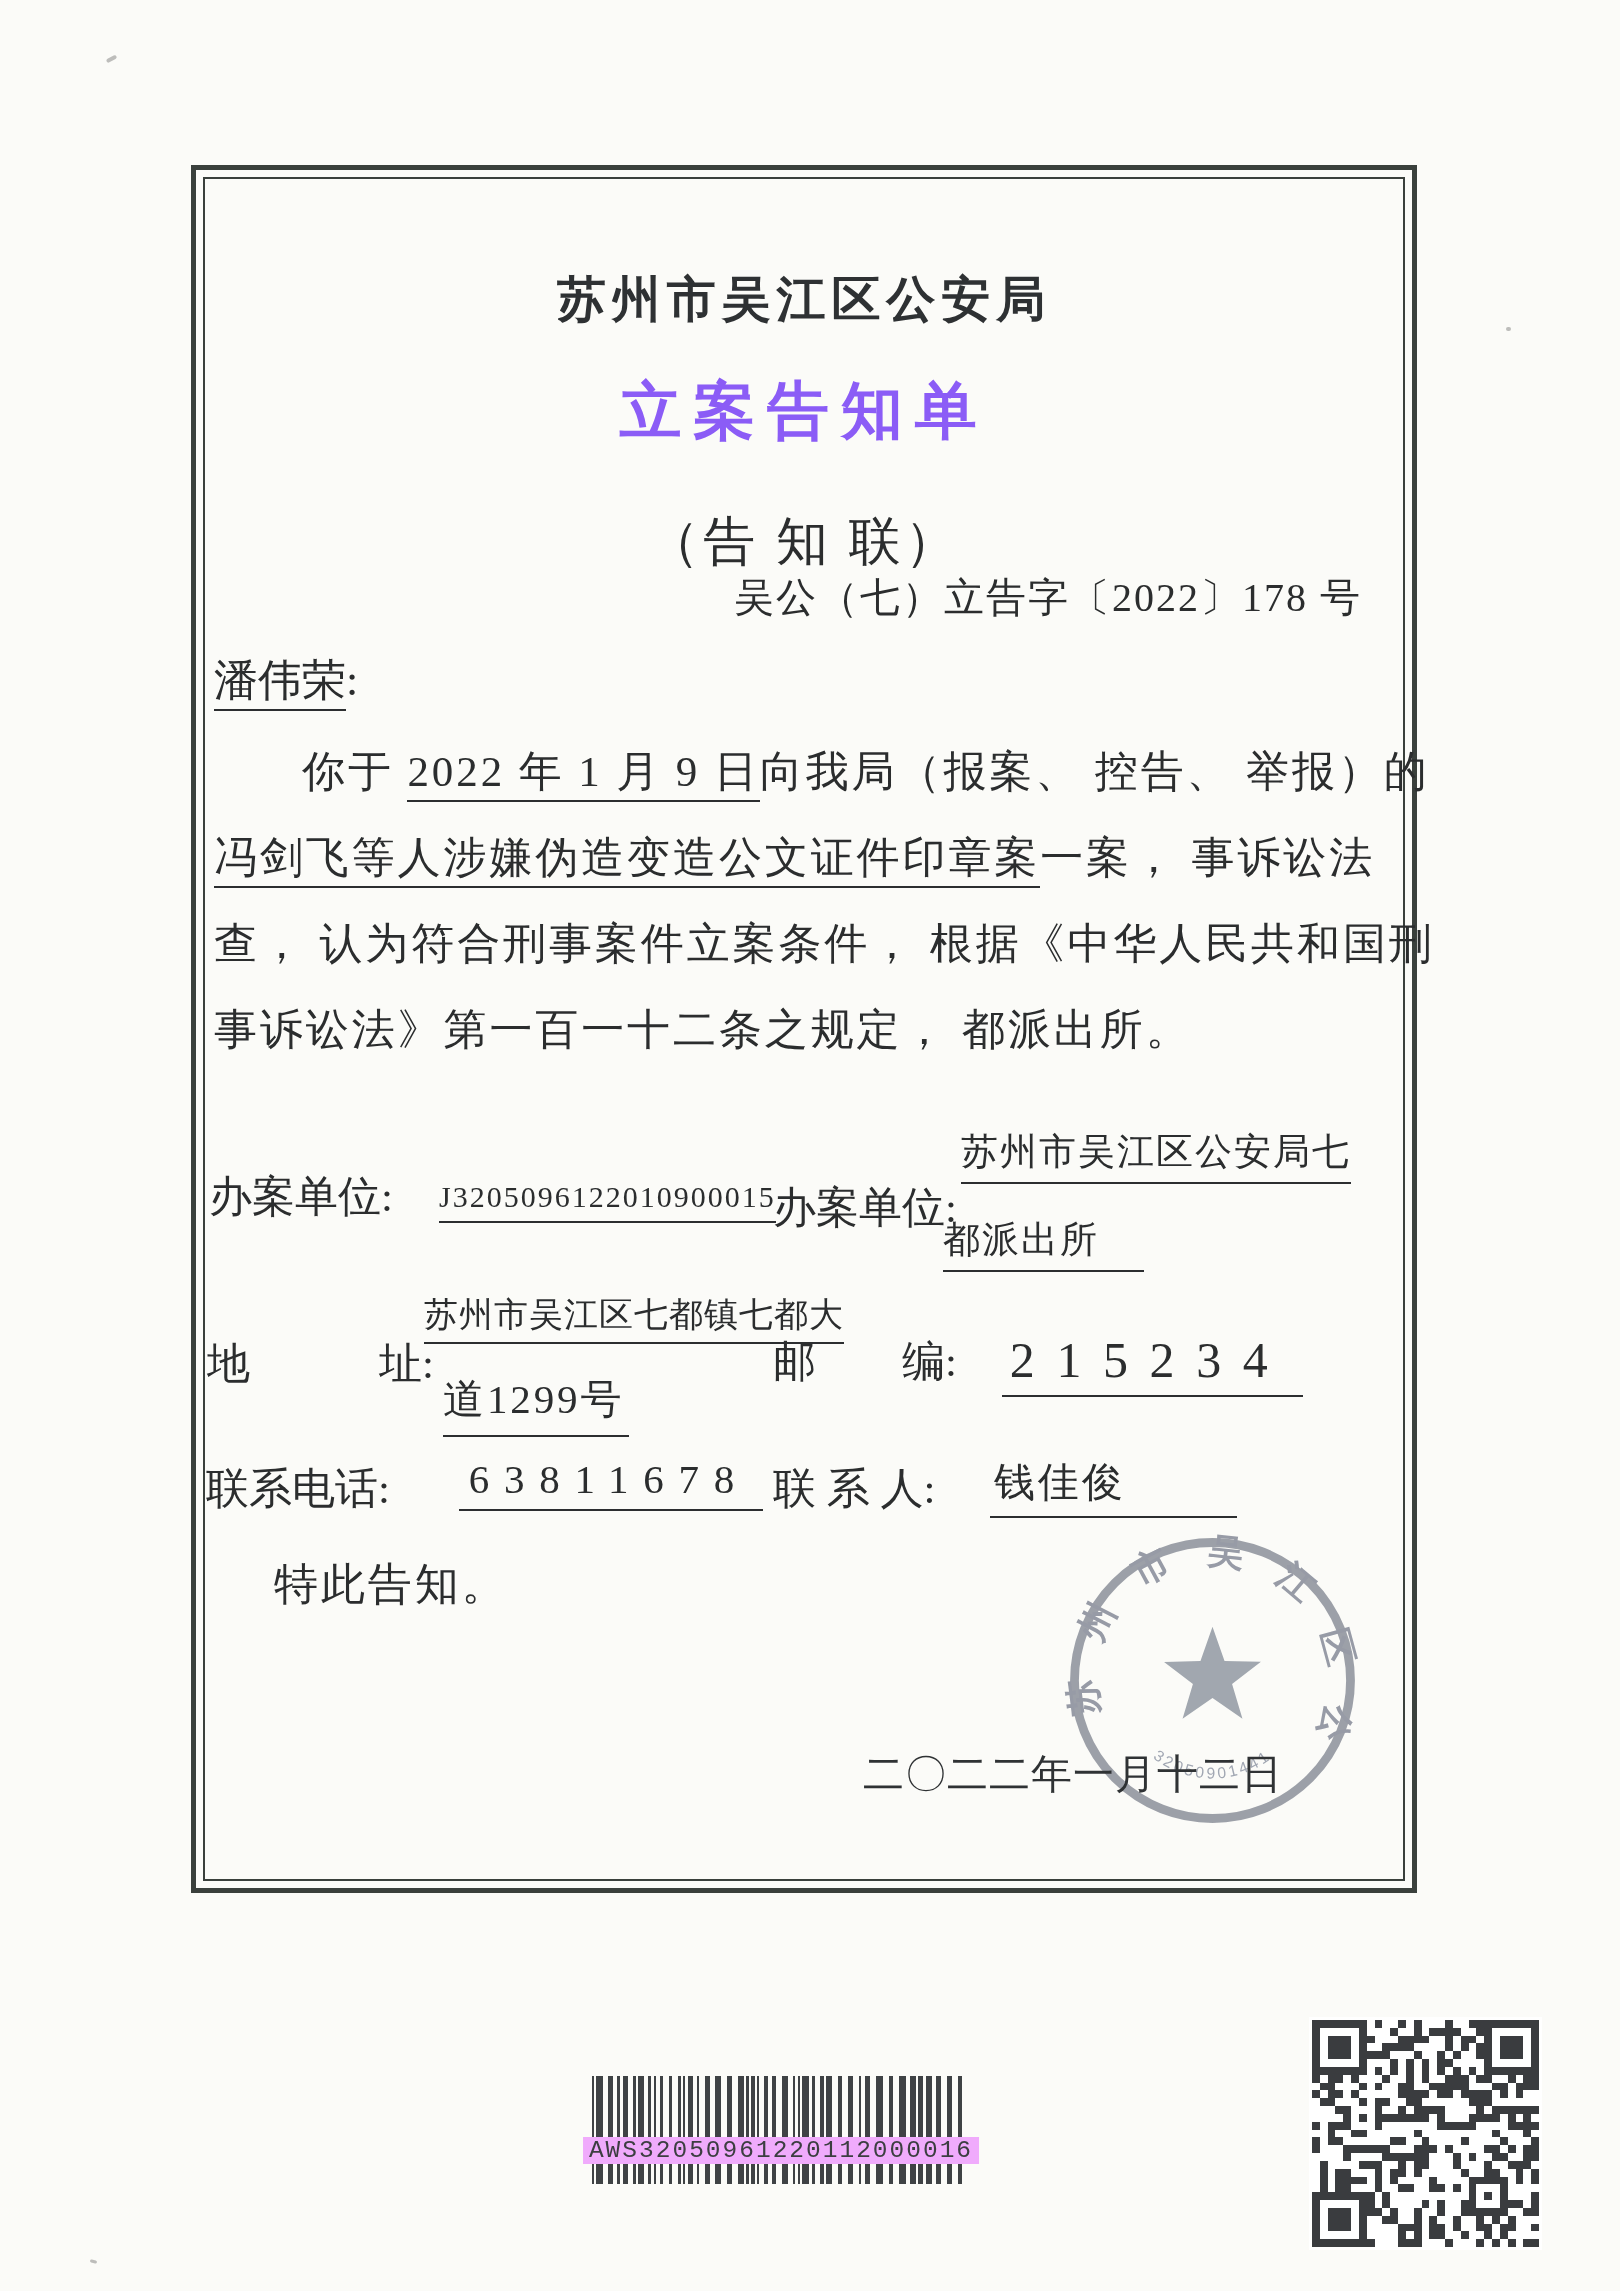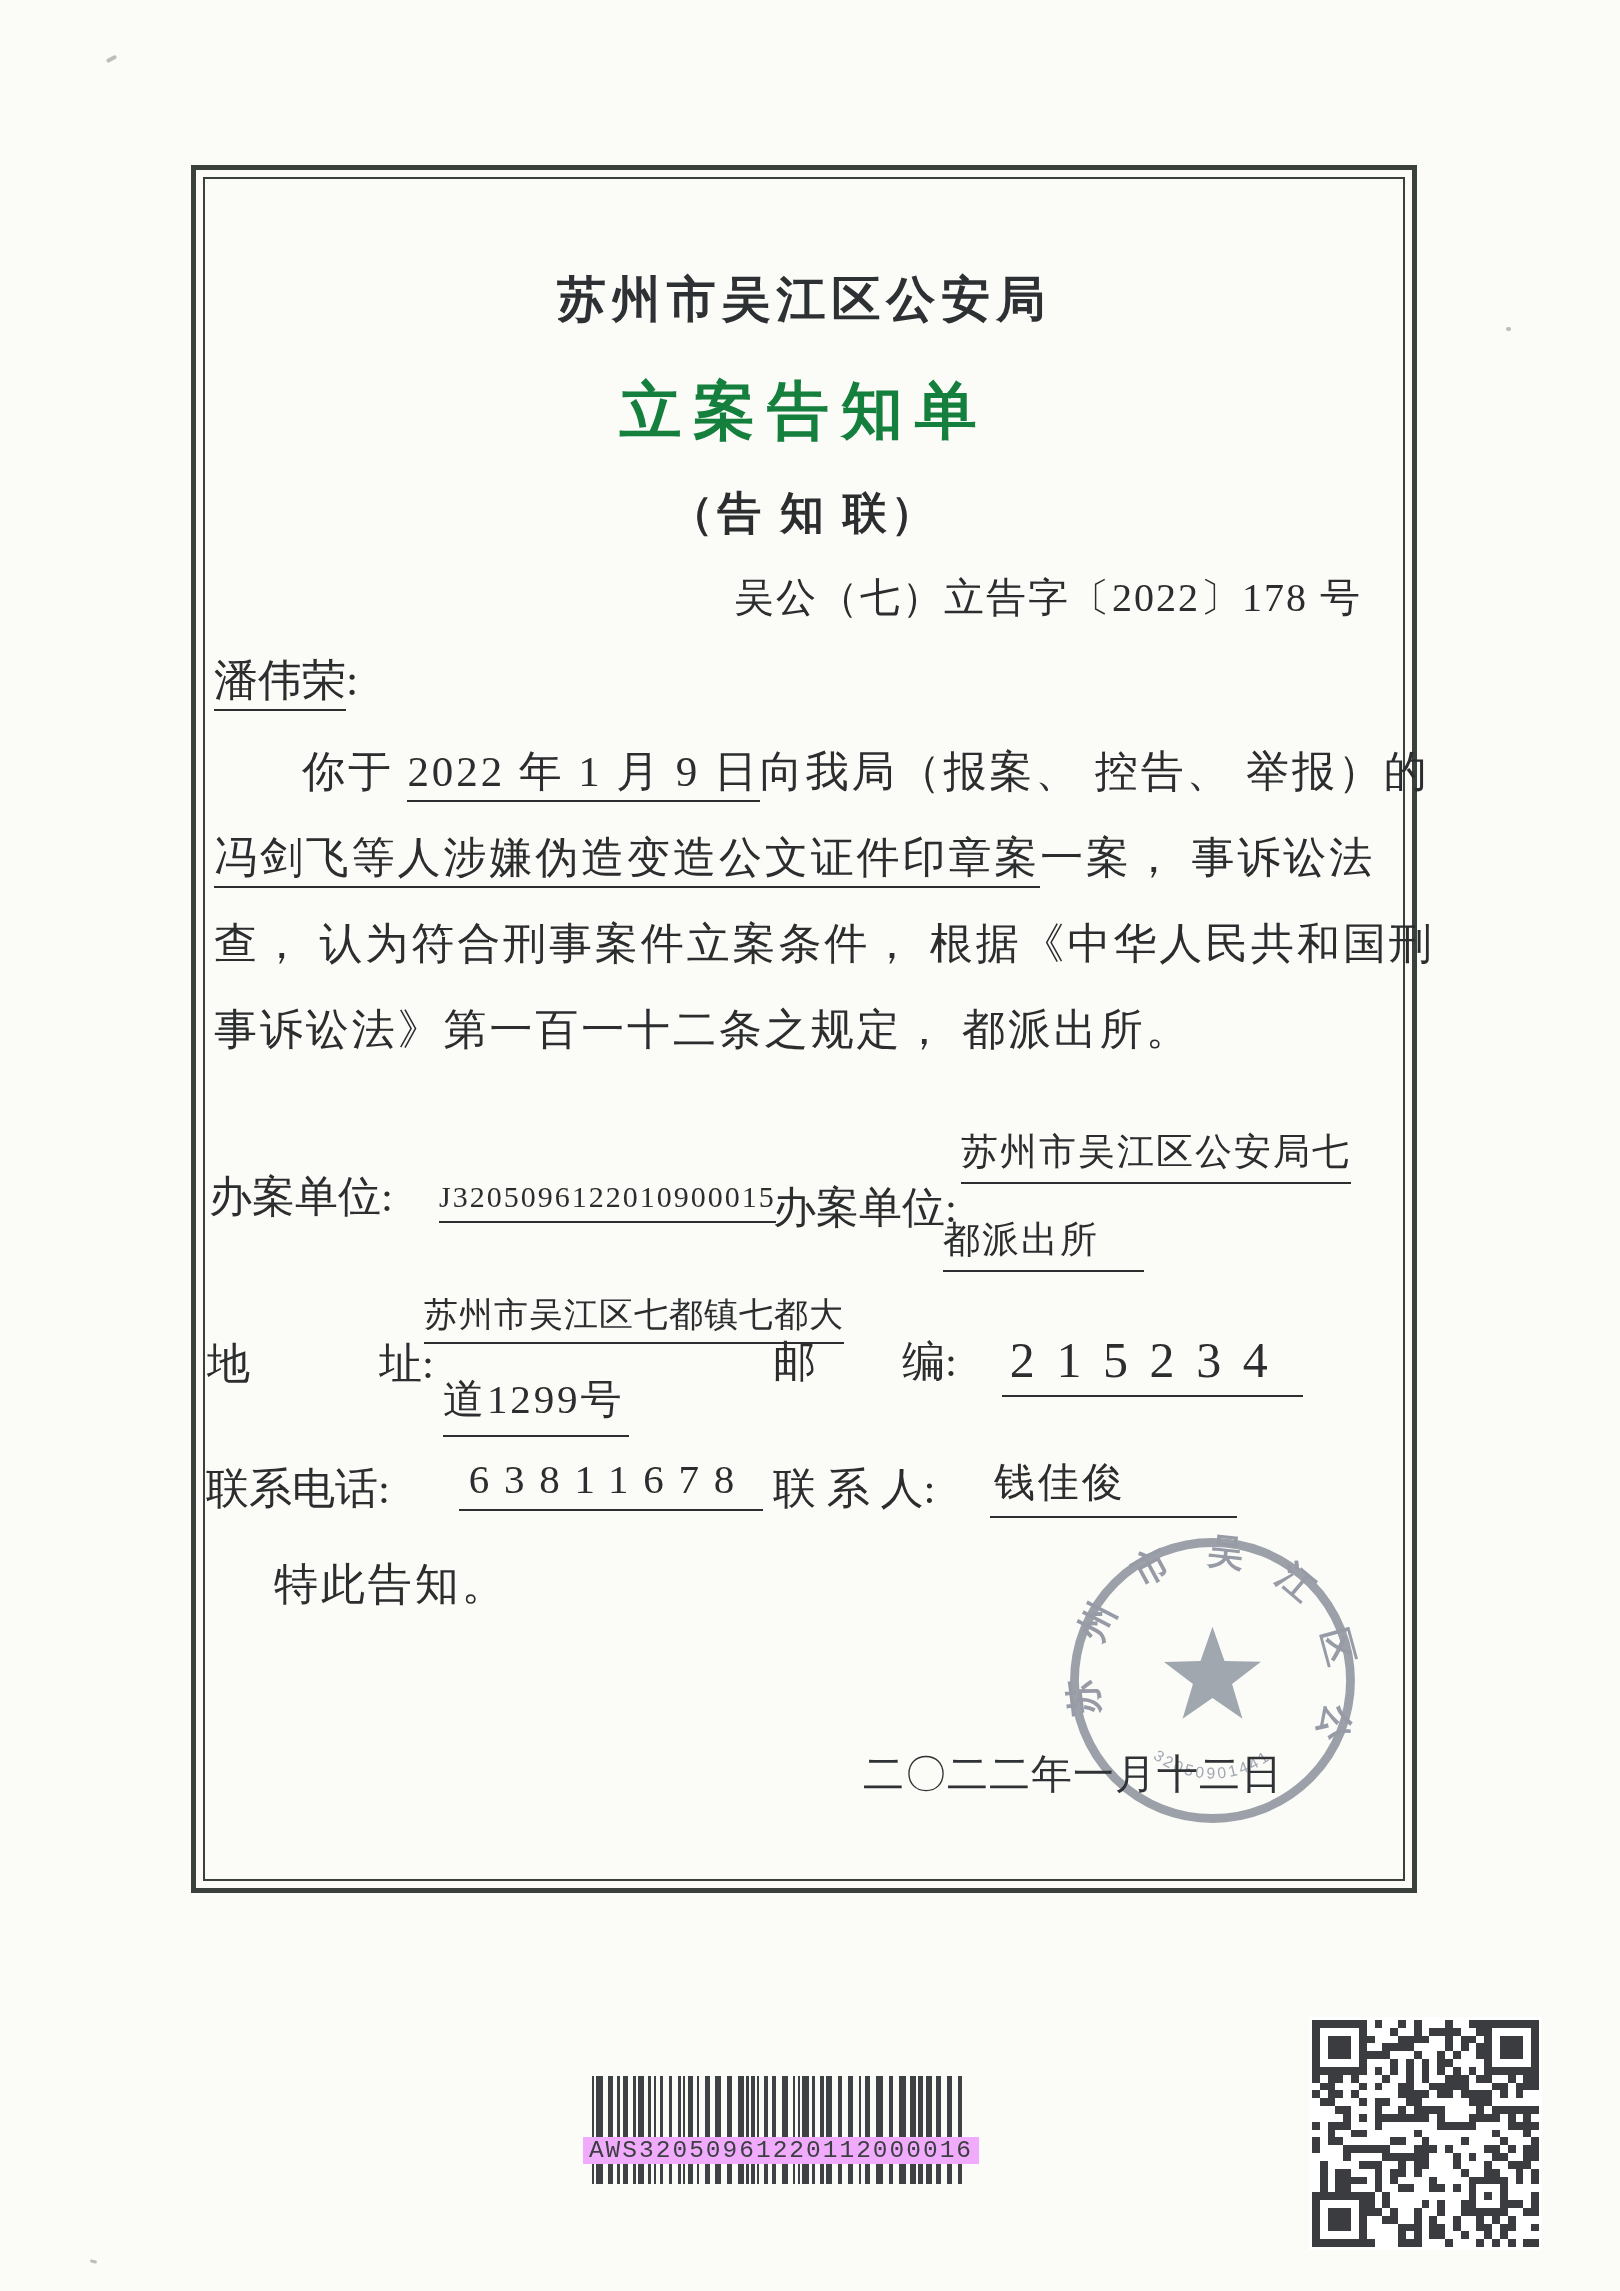--- a/index.html
+++ b/index.html
@@ -15,22 +15,22 @@
     left:191px;top:165px;width:1226px;height:1728px;
     border:5.9px solid #3a403c;box-sizing:border-box;
   }
   .frame-inner{
     position:absolute;left:6.9px;top:6.9px;right:6.9px;bottom:6.9px;
     border:2.9px solid #3a403c;
   }
   
   .center-band{left:191px;width:1226px;text-align:center;}
   .agency{top:267px;font-size:49px;font-weight:700;letter-spacing:5.9px;color:#2e3133;}
-  .title{top:369px;font-size:62px;font-weight:800;letter-spacing:11.8px;color:#15803d;}
-  .copy-label{top:484px;font-size:44px;font-weight:700;letter-spacing:3.9px;}
+  .title{top:369px;font-size:62px;font-weight:800;letter-spacing:11.8px;color:#8b5cf6;}
+  .copy-label{top:507px;font-size:52px;font-weight:400;letter-spacing:3.9px;}
   .doc-number{top:570px;text-align:right;padding-right:55px;box-sizing:border-box;font-size:40px;letter-spacing:2px;}
   
   .addressee{left:214px;top:651px;font-size:44px;}
   .addressee .u{border-bottom:2.9px solid #2c2e30;padding-bottom:3.9px;}
   .body-paragraph{left:214px;top:729px;width:1188px;font-size:43px;letter-spacing:2.9px;}
   .body-line{line-height:86px;white-space:nowrap;}
   .body-line.indent{text-indent:88px;}
   .u{border-bottom:2.9px solid #2c2e30;padding-bottom:4.9px;}
   
   .flabel{font-size:43px;white-space:pre;}

